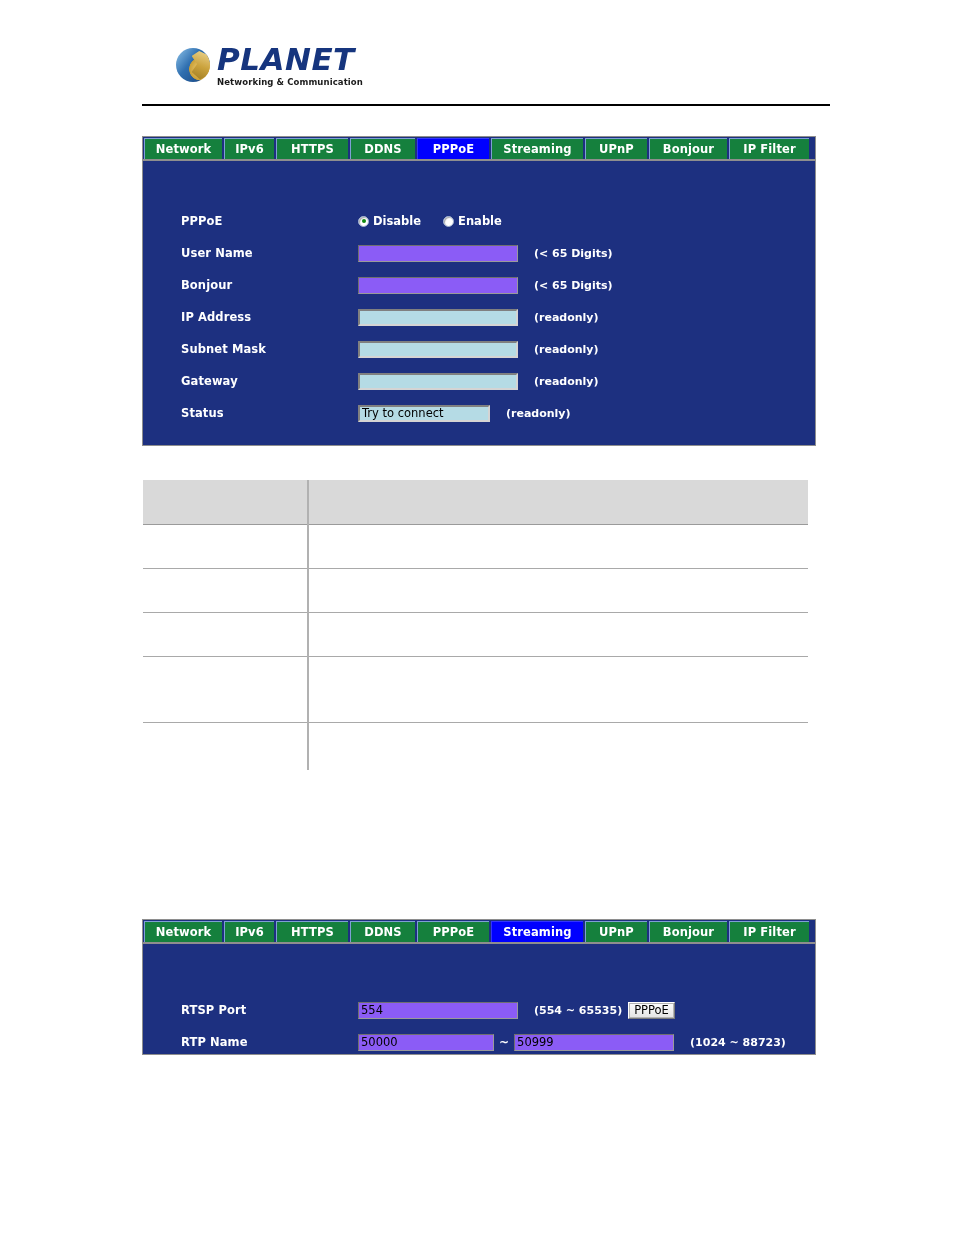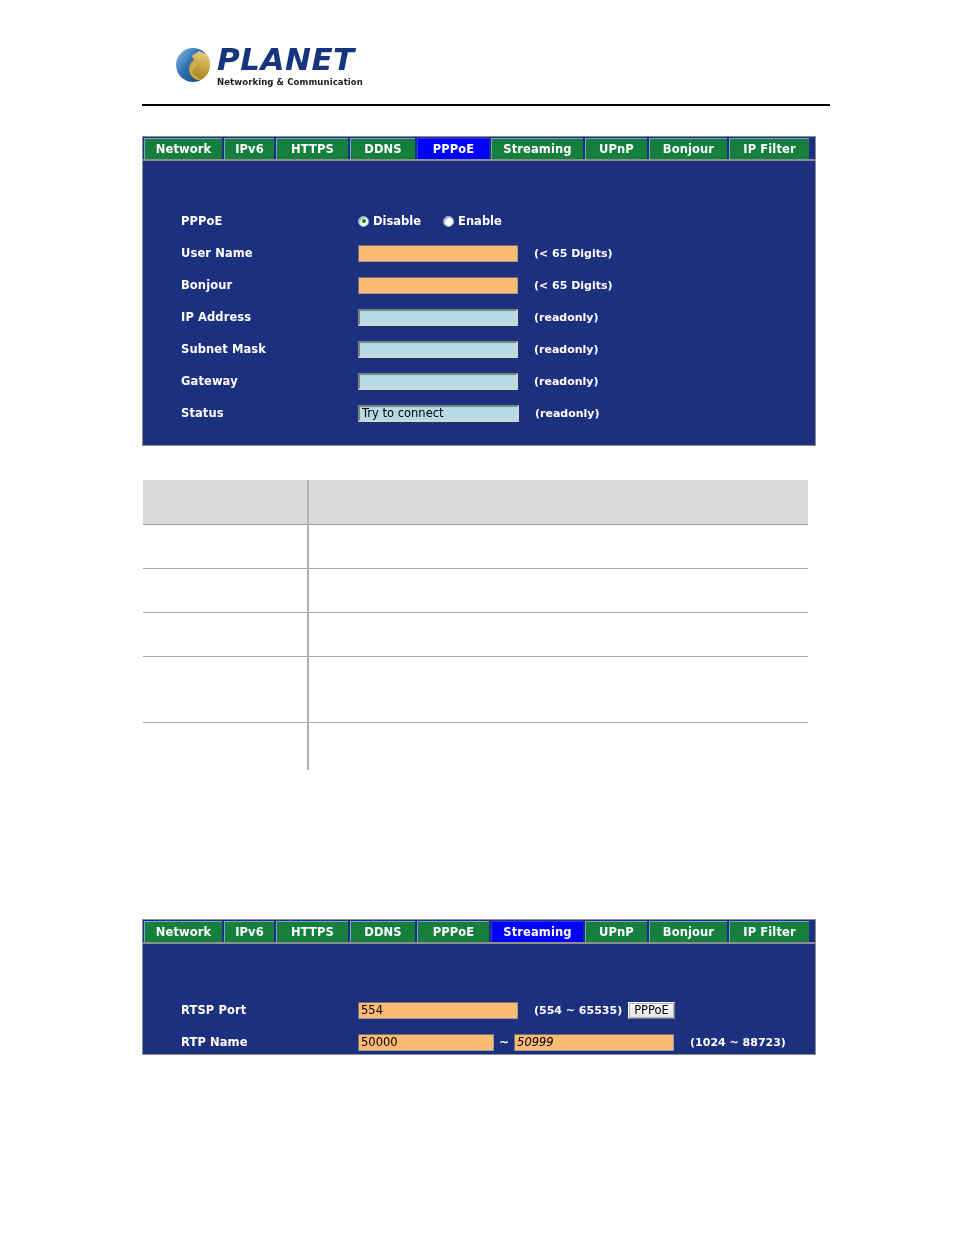--- a/index.html
+++ b/index.html
@@ -143,21 +143,21 @@
     letter-spacing: 0.1px;
   }
   .form-control {
     display: flex;
     align-items: center;
     gap: 0px;
   }
   .txt {
     height: 17px;
     box-sizing: border-box;
-    background: #fdba74;
+    background: #8b5cf6;
     border: 1px solid #9a9a9a;
     border-top-color: #707070;
     border-left-color: #707070;
     font-family: "DejaVu Sans", sans-serif;
     font-size: 11.5px;
     color: #000000;
     padding: 0 2px;
     line-height: 15px;
   }
   .txt.ro {
@@ -347,21 +347,21 @@
       <div class="form-row">
         <div class="form-label">Gateway</div>
         <div class="form-control">
           <input class="txt ro" readonly="" style="width: 160px;">
           <span class="hint">(readonly)</span>
         </div>
       </div>
       <div class="form-row">
         <div class="form-label">Status</div>
         <div class="form-control">
-          <input class="txt ro" readonly="" value="Try to connect" style="width: 161px;">
+          <input class="txt ro" readonly="" value="Try to connect" style="width: 132px;">
           <span class="hint">(readonly)</span>
         </div>
       </div>
     </div>
 </div>
 
 <table class="desc-table">
   <colgroup>
       <col class="c1">
       <col>
@@ -420,19 +420,19 @@
         <span class="hint">(554 ~ 65535)</span>
         <button class="btn3d">PPPoE</button>
       </div>
     </div>
 
     <div class="form-row">
       <div class="form-label">RTP Name</div>
       <div class="form-control">
         <input class="txt" style="width: 136px;" value="50000">
         <span class="tilde">~</span>
-        <input class="txt" style="width: 160px; font-style: italic;" value="50999">
+        <input class="txt" style="width: 160px;" value="50999">
         <span class="hint">(1024 ~ 88723)</span>
       </div>
     </div>
 
   </div>
 </div>
 
 </body></html>

